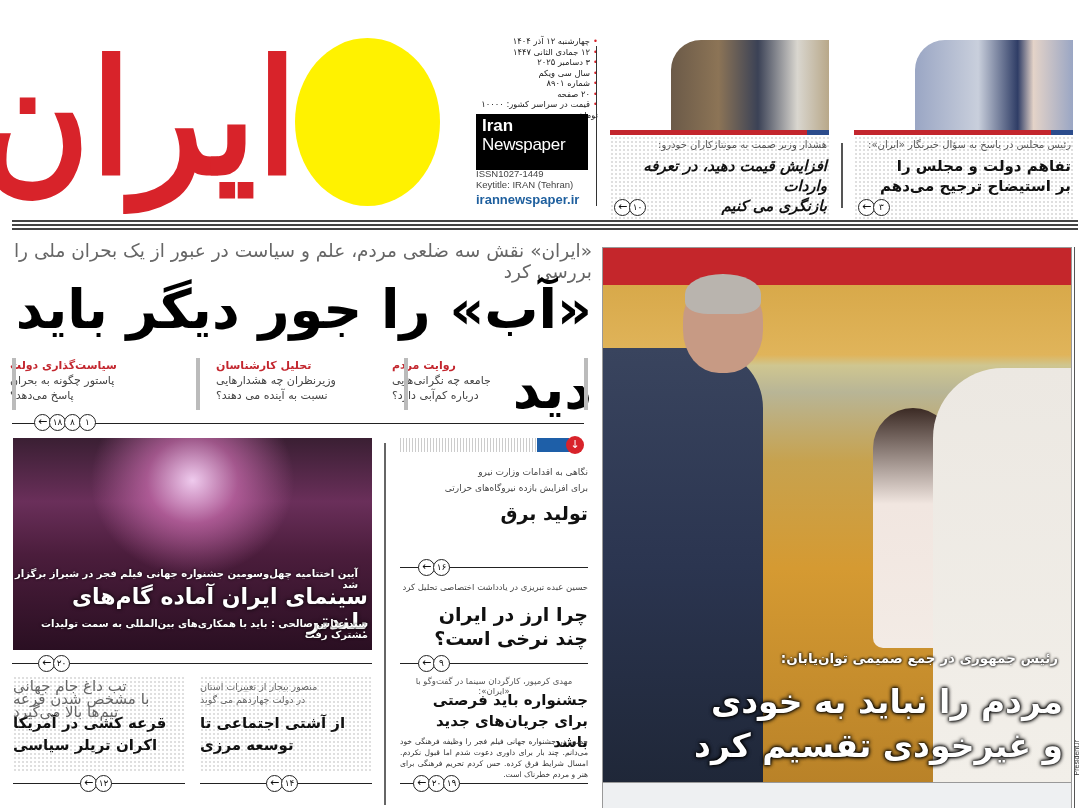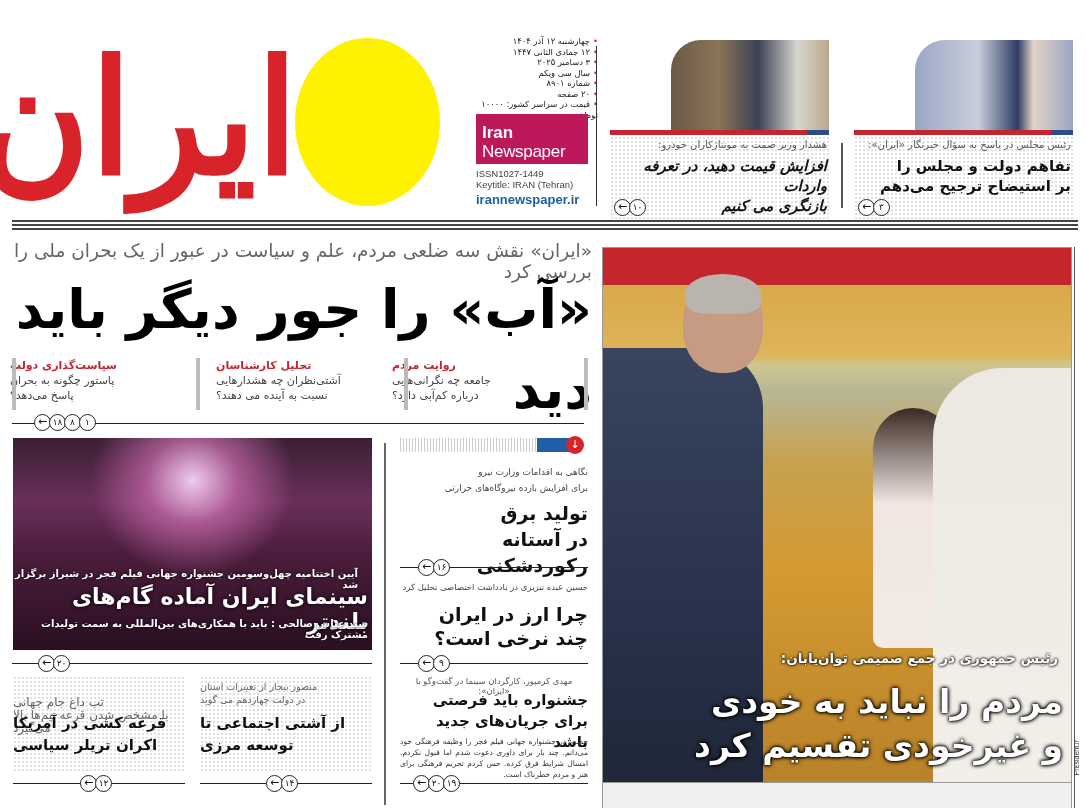--- a/index.html
+++ b/index.html
@@ -12,21 +12,21 @@
   
   .logo-text {
     left: 18px; top: 22px; width: 280px; height: 190px;
     font-family: "DejaVu Serif", serif; font-weight: bold; font-size: 150px; line-height: 190px;
     color: #d8232a; direction: rtl; text-align: center; letter-spacing: -6px;
     transform: scaleY(1.05);
   }
   .sun { left: 295px; top: 38px; width: 145px; height: 168px; border-radius: 50%; background: #fff200; }
   .dateinfo { left: 470px; top: 36px; width: 128px; font-size: 8.4px; line-height: 10.5px; color: #222; }
   .dateinfo .row::before { content: "•"; color: #d8232a; margin-left: 3px; }
-  .brandbox { left: 476px; top: 114px; width: 112px; height: 50px; background: #be185d; color: #fff; padding: 10px 6px; font-family: "Liberation Sans", sans-serif; }
+  .brandbox { left: 476px; top: 114px; width: 112px; height: 56px; background: #000000; color: #fff; padding: 3px 6px; font-family: "Liberation Sans", sans-serif; }
   .brandbox .b1 { font-size: 17px; font-weight: bold; line-height: 18px; }
   .brandbox .b2 { font-size: 17px; line-height: 20px; letter-spacing: -0.3px; }
   .issn { left: 476px; top: 168px; width: 120px; font-family: "Liberation Sans", sans-serif; font-size: 9.5px; line-height: 11px; color: #444; }
   .site { left: 476px; top: 192px; font-family: "Liberation Sans", sans-serif; font-size: 13px; font-weight: bold; color: #1e5f9e; }
   .mast-vline { left: 596px; top: 46px; width: 1px; height: 160px; background: #333; }
 
   
   .teaser-photo { overflow: hidden; border-top-left-radius: 30px; }
   .photo-fill { width: 100%; height: 100%; }
   .redline { height: 5px; background: #c3262e; }
@@ -157,21 +157,21 @@
 <div class="abs subkicker rtl">«ایران» نقش سه ضلعی مردم، علم و سیاست در عبور از یک بحران ملی را بررسی کرد</div>
 <div class="abs mainhead rtl">«آب» را جور دیگر باید دید</div>
 
 <div class="abs col3 rtl center" style="left:392px; width:196px;">
   <div class="t center">روایت مردم</div>
   <div class="center">جامعه چه نگرانی‌هایی</div>
   <div class="center">درباره کم‌آبی دارد؟</div>
 </div>
 <div class="abs col3 rtl center" style="left:216px; width:192px;">
   <div class="t center">تحلیل کارشناسان</div>
-  <div class="center">آشتی‌نظران چه هشدارهایی</div>
+  <div class="center">وزیر‌نظران چه هشدارهایی</div>
   <div class="center">نسبت به آینده می دهند؟</div>
 </div>
 <div class="abs col3 rtl center" style="left:10px; width:190px;">
   <div class="t center">سیاست‌گذاری دولت</div>
   <div class="center">پاستور چگونه به بحران</div>
   <div class="center">پاسخ می‌دهد؟</div>
 </div>
 <div class="abs" style="left:12px; top:358px; width:4px; height:52px; background:#bbb;"></div>
 
 <div class="abs hline" style="left:12px; top:423px; width:572px;"></div>
@@ -203,21 +203,21 @@
     <div>از آشتی اجتماعی تا توسعه مرزی</div>
   </div>
 </div>
 <div class="abs hline" style="left:200px; top:783px; width:172px;"></div>
 <div class="abs pg" style="left:268px; top:775px;">
   <span class="c arrow">←</span>
   <span class="c">۱۴</span>
 </div>
 
 <div class="abs boxed" style="left:13px; top:676px; width:172px; height:96px;">
-  <div class="abs rtl center" style="left:0; top:20px; width:172px; font-size:12px; color:#666; line-height:13px;">
+  <div class="abs rtl center" style="left:0; top:4px; width:172px; font-size:15px; color:#666; line-height:13px;">
     <div>تب داغ جام جهانی</div>
     <div>با مشخص شدن قرعه تیم‌ها بالا می‌گیرد</div>
   </div>
   <div class="abs rtl center" style="left:0; top:36px; width:172px; font-size:15px; font-weight:bold; line-height:22px;">
     <div>قرعه کشی در آمریکا</div>
     <div>اکران تریلر سیاسی</div>
   </div>
 </div>
 <div class="abs hline" style="left:13px; top:783px; width:172px;"></div>
 <div class="abs pg" style="left:82px; top:775px;">
@@ -232,21 +232,20 @@
   <div class="bluebar"></div>
   <div class="redc">↓</div>
 </div>
 
 <div class="abs rtl" style="left:400px; top:464px; width:188px; font-size:9px; color:#444; line-height:16px;">
   <div>نگاهی به اقدامات وزارت نیرو</div>
   <div>برای افزایش بازده نیروگاه‌های حرارتی</div>
 </div>
 <div class="abs rtl" style="left:400px; top:500px; width:188px; font-size:19px; font-weight:bold; line-height:26px;">
   <div>تولید برق</div>
-  <div>در آستانه رکوردشکنی</div>
 </div>
 <div class="abs hline" style="left:400px; top:567px; width:188px;"></div>
 <div class="abs pg" style="left:420px; top:559px;">
   <span class="c arrow">←</span>
   <span class="c">۱۶</span>
 </div>
 
 <div class="abs rtl" style="left:400px; top:582px; width:188px; font-size:8.5px; color:#444;">حسین عبده تبریزی در یادداشت اختصاصی تحلیل کرد</div>
 <div class="abs rtl" style="left:400px; top:602px; width:188px; font-size:19px; font-weight:bold; line-height:24px;">
   <div>چرا ارز در ایران</div>

